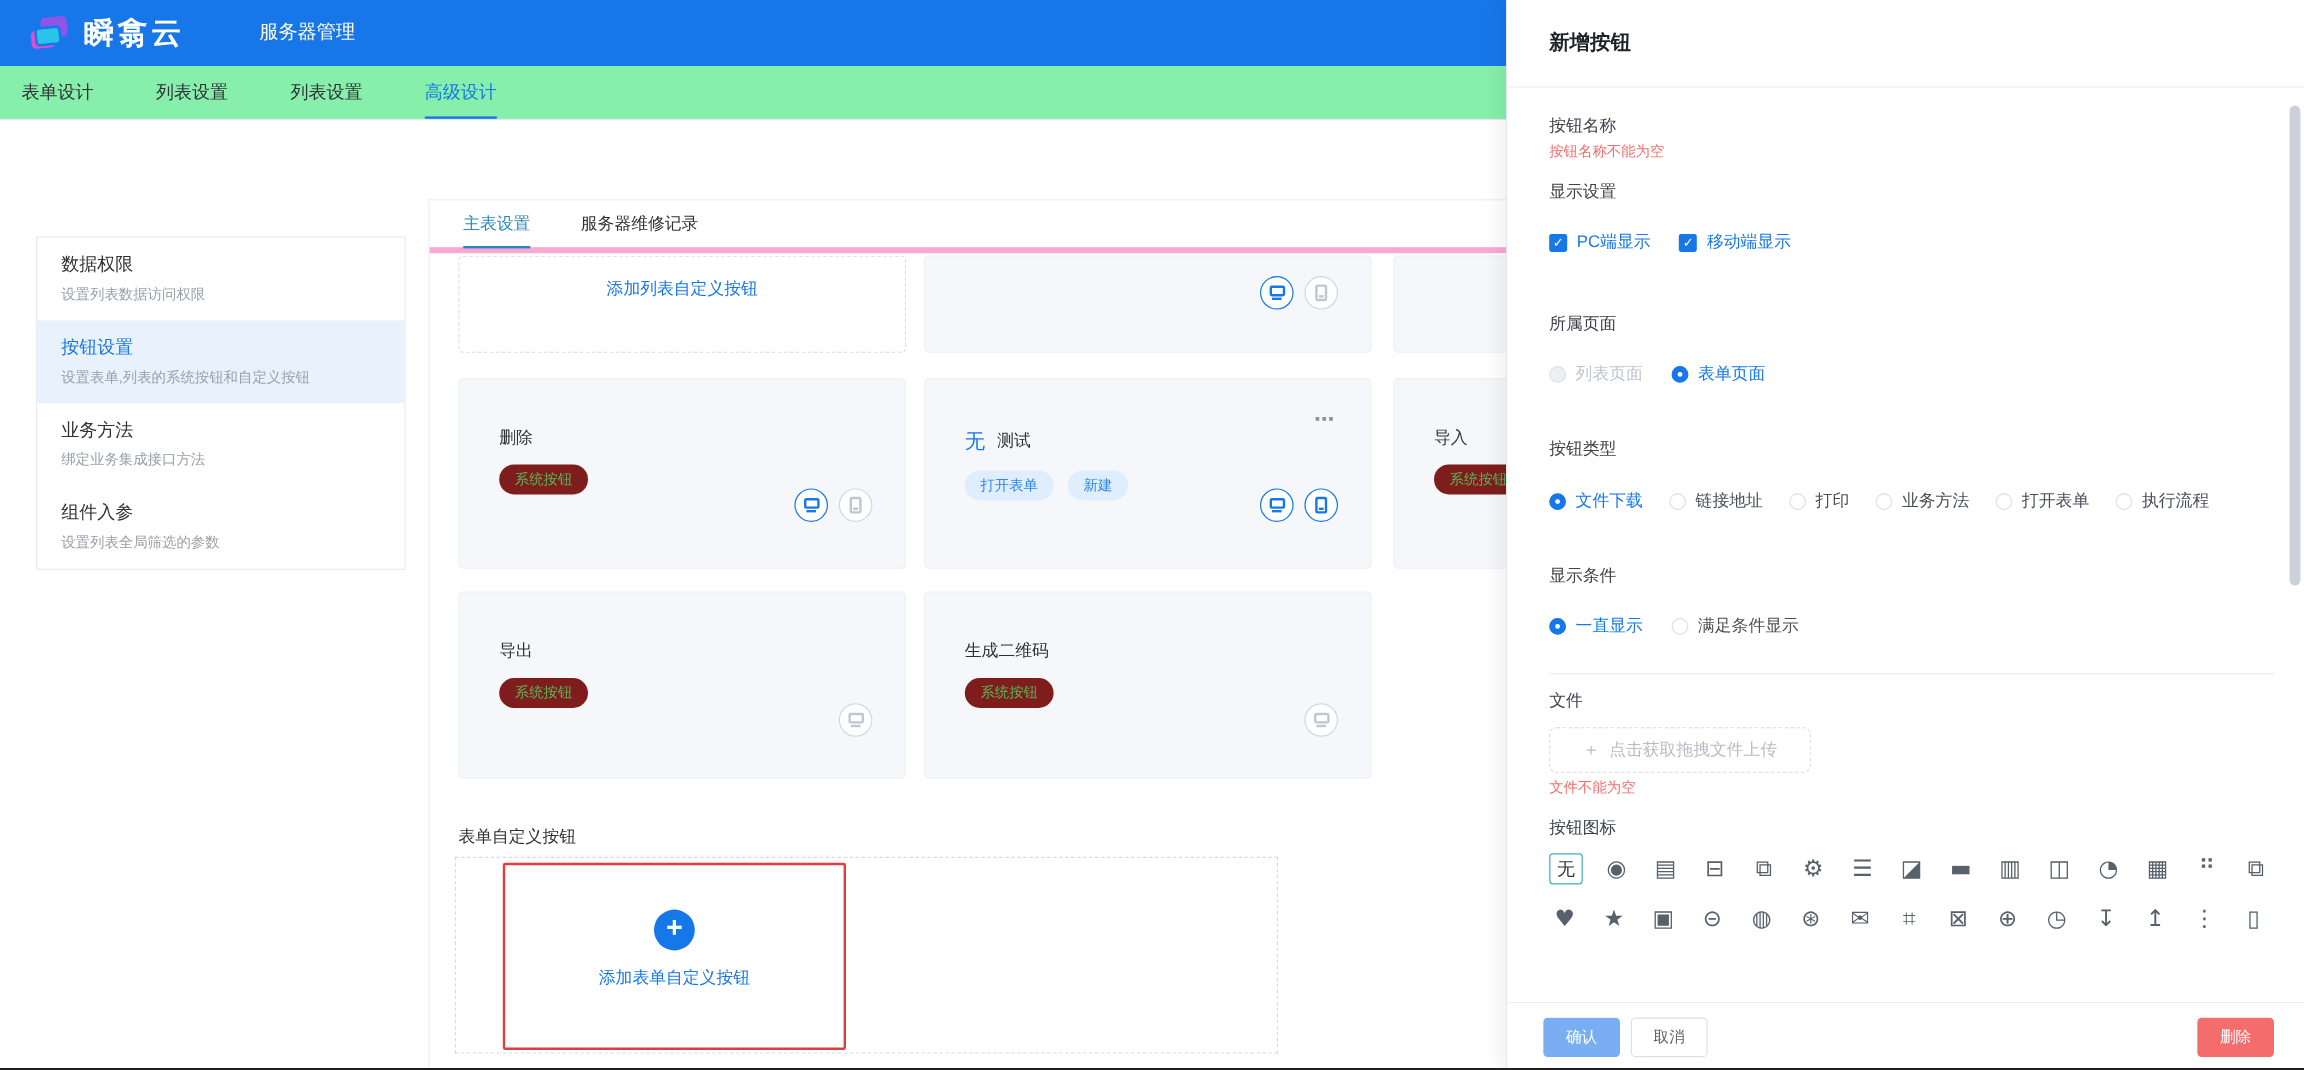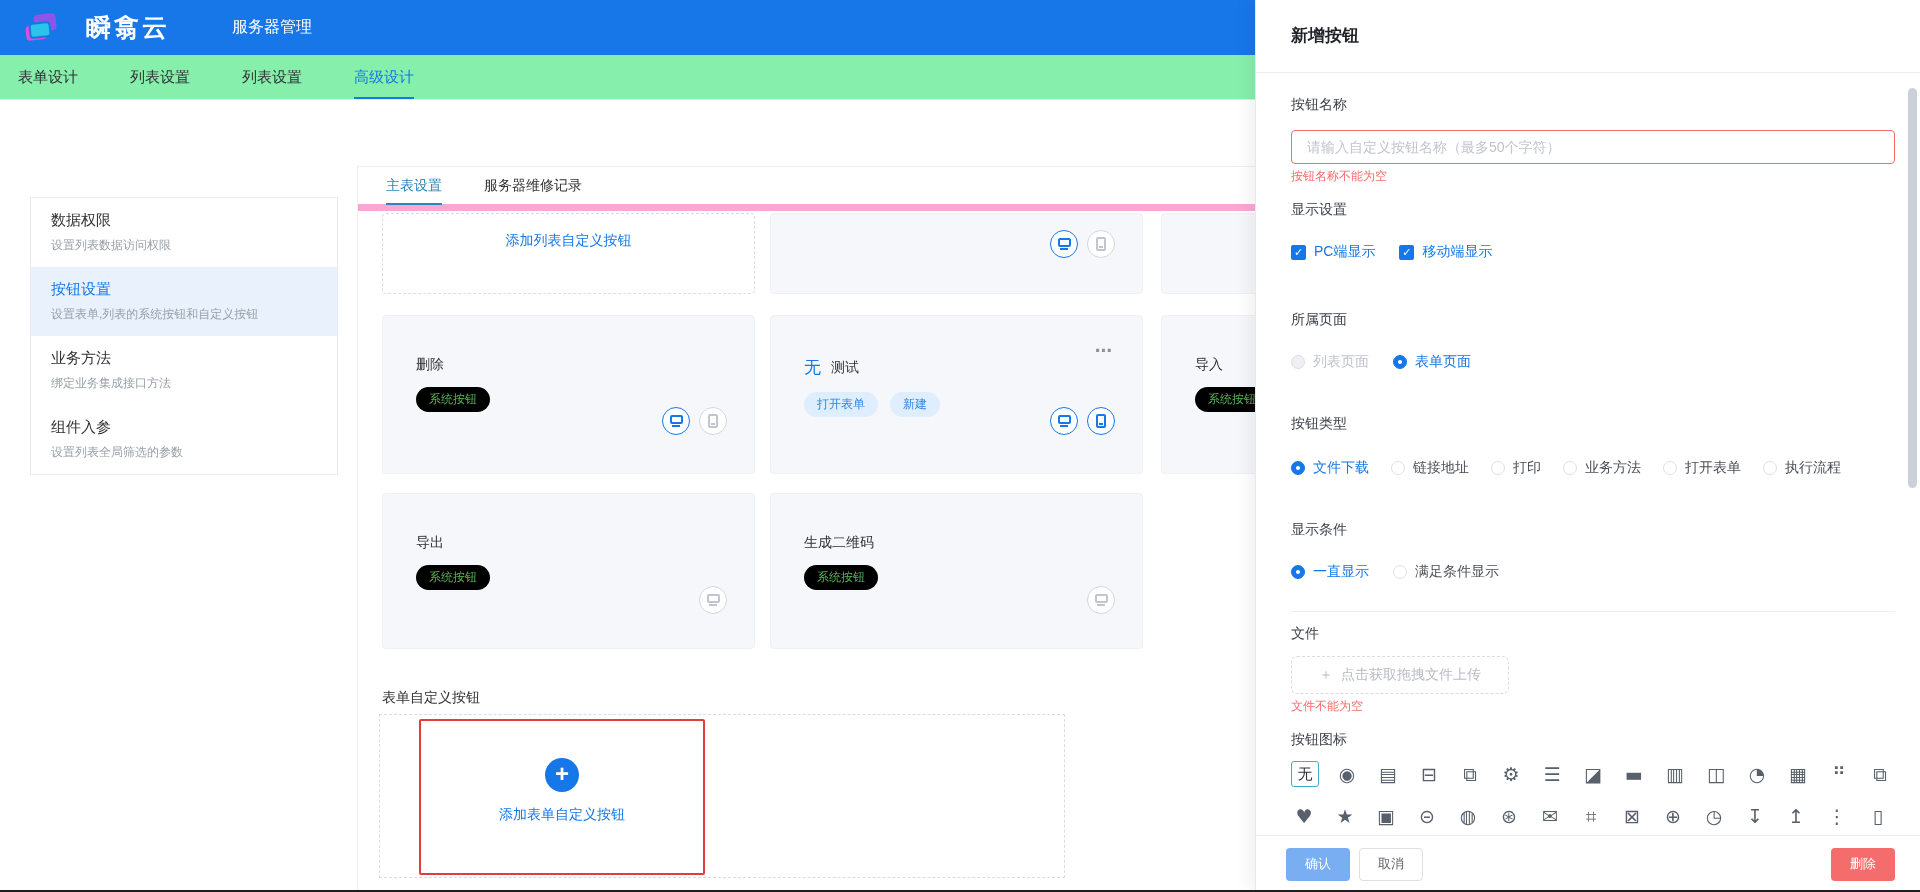--- a/index.html
+++ b/index.html
@@ -3,21 +3,21 @@
 <meta charset="utf-8">
 <style>
   * { margin:0; padding:0; box-sizing:border-box; }
   html,body { width:1920px; height:892px; overflow:hidden; background:#fff;
     font-family:"Liberation Sans","DejaVu Sans",sans-serif; }
   #stage { position:relative; width:1920px; height:892px; background:#fff; }
 
   
   #app-header { position:absolute; left:0; top:0; width:1920px; height:55px;
     background:#1777e8; display:flex; align-items:center; z-index:5; }
-  .logo-wrap { display:flex; align-items:center; margin-left:22px;gap:16px; }
+  .logo-wrap { display:flex; align-items:center; margin-left:22px; }
   .logo-icon { position:relative; width:40px; height:38px; }
   .logo-icon .sq { position:absolute; border-radius:4px; }
   .sq-purple { width:22px; height:17px; background:#8d55e8; left:12px; top:5px; transform:rotate(-6deg); }
   .sq-pink   { width:20px; height:15px; background:#dife; background:#e04fd0; left:4px; top:16px; transform:rotate(-6deg); }
   .sq-cyan   { width:22px; height:16px; background:#2ac4ea; left:7px; top:13px; transform:rotate(-6deg); border:2px solid #1777e8; }
   .logo-text { color:#fff; font-size:25px; font-weight:bold; letter-spacing:3px; margin-left:8px; }
   .app-title { color:#fff; font-size:16px; margin-left:62px; }
 
   
   #top-tabbar { position:absolute; left:0; top:55px; width:1920px; height:45px; background:#86efac;
@@ -31,34 +31,34 @@
   #sidebar { position:absolute; left:30px; top:197px; width:308px; border:1px solid #e8ebf0; background:#fff; z-index:3; }
   .side-item { padding:13px 16px 13px 20px; cursor:pointer; }
   .side-item.active { background:#e9f2fc; }
   .side-title { font-size:15px; color:#303133; margin-bottom:7px; }
   .side-item.active .side-title { color:#1677e8; }
   .side-sub { font-size:12px; color:#98a0a8; }
 
   
   #main-panel { position:absolute; left:357px; top:166px; width:1200px; height:726px;
     border:1px solid #ebeef5; border-bottom:none; background:#fff; z-index:3; }
-  #main-tabs { height:44px; border-bottom:7px solid #f9a8d4; display:flex; padding-left:28px; }
+  #main-tabs { height:44px; border-bottom:5px solid #f9a8d4; display:flex; padding-left:28px; }
   .main-tab { font-size:14px; color:#303133; margin-right:42px; display:flex; align-items:center; cursor:pointer; position:relative; }
   .main-tab.active { color:#2a87b8; }
   .main-tab.active::after { content:""; position:absolute; left:0; right:0; bottom:-1px; height:2px; background:#2a87b8; }
 
   .btn-card { position:absolute; width:373px; background:#f5f7fa; border:1px solid #eef0f4; border-radius:4px; cursor:pointer; }
   .btn-card.dashed { background:#fff; border:1px dashed #d9dce1; }
   .add-list-label { display:block; text-align:center; margin-top:18px; color:#1677e8; font-size:14px; }
   .card-body { padding:40px 0 0 33px; }
   .card-name { font-size:14px; color:#303133; }
   .card-prefix { color:#1677e8; font-size:17px; margin-right:10px; vertical-align:-1px; }
   .card-tags { margin-top:13px; display:flex; gap:12px; }
   .tag { display:inline-block; height:25px; line-height:25px; padding:0 13px; border-radius:13px; font-size:12px; white-space:nowrap; }
-  .tag.green { background:#000000; color:#58b658;text-align:center; }
+  .tag.green { background:#7f1d1d; color:#58b658;text-align:center; }
   .tag.blue  { background:#dfeefc; color:#2f86e8; }
   .card-more { position:absolute; top:24px; right:30px; color:#8a919c; font-size:17px; font-weight:bold; }
   .screens { position:absolute; right:27px; display:flex; gap:9px; }
   .scr { width:28px; height:28px; border-radius:50%; border:1px solid; background:#fff;
     display:flex; align-items:center; justify-content:center; }
   .scr.on  { border-color:#1677e8; color:#1677e8; }
   .scr.off { border-color:#d3d7de; color:#c0c6cf; }
   .mon { width:13px; height:9px; border:2px solid; border-radius:2px; position:relative; margin-top:-4px; }
   .mon::after { content:""; position:absolute; left:50%; transform:translateX(-50%); bottom:-5px; width:8px; height:2px; background:currentColor; }
   .pho { width:10px; height:14px; border:2px solid; border-radius:2px; position:relative; }
@@ -263,21 +263,20 @@
         <span class="add-form-label">添加表单自定义按钮</span>
       </div>
     </div>
   </div>
 
   <div id="drawer">
     <div id="drawer-title">新增按钮</div>
     <div id="drawer-divider"></div>
     <div id="drawer-body">
       <div class="dlabel lbl-name">按钮名称</div>
-      <input id="name-input" type="text" placeholder="请输入自定义按钮名称（最多50个字符）" style="">
       <div class="err">按钮名称不能为空</div>
 
       <div class="dlabel lbl-display">显示设置</div>
       <div class="opt-row" id="display-checks">
           <div class="opt sel-label">
             <span class="cbox">✓</span>
             <span>PC端显示</span>
           </div>
           <div class="opt sel-label">
             <span class="cbox">✓</span>

